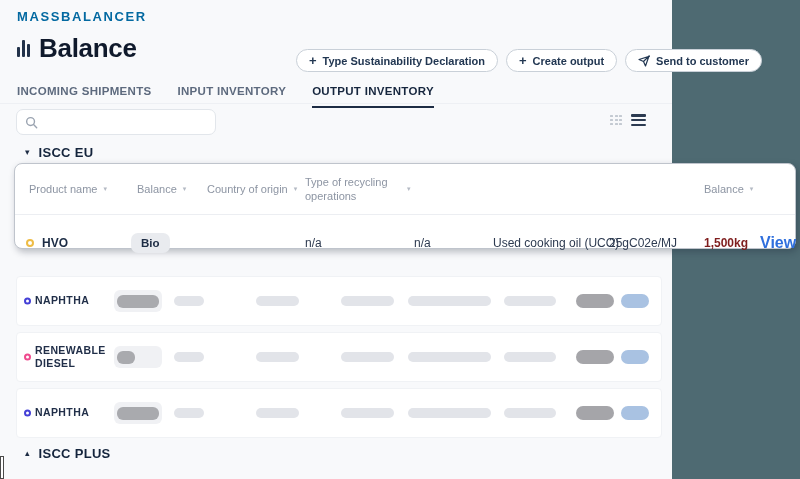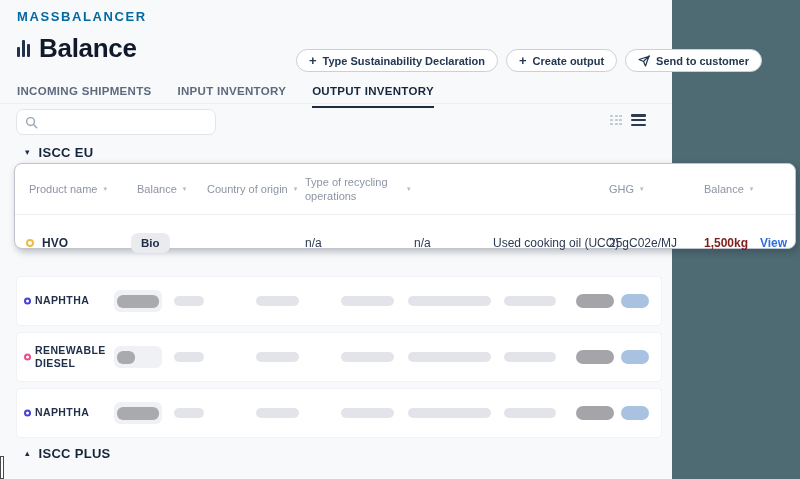--- a/index.html
+++ b/index.html
@@ -50,21 +50,21 @@
                  border:1px solid #bfc4cc; border-radius:8px; box-shadow:2px 3px 7px rgba(20,30,45,0.28); z-index:5; }
   .th { position:absolute; top:0; height:50px; display:flex; align-items:center; gap:6px; font-size:11px; color:#8d95a3; }
   .th .caret { font-size:7px; color:#b4bac4; }
   .th-wrap span.lbl { display:inline-block; width:96px; line-height:1.3; }
   .hdr-divider { position:absolute; left:0; top:50px; width:100%; height:1px; background:#eceef2; }
   .td { position:absolute; top:51px; height:56px; display:flex; align-items:center; font-size:12px; color:#2d3a50; }
   .ring { width:8px; height:8px; border-radius:50%; border:2px solid #eebc45; background:#fff; flex:0 0 auto; }
   .prod-name { font-size:12px; font-weight:700; color:#1b2b44; margin-left:8px; }
   .badge { background:#e9ebef; border-radius:7px; padding:4px 10px; font-size:11.5px; font-weight:600; color:#1d2c44; }
   .bold-val { font-weight:700; color:#7f1d1d; }
-  .view-link { color:#2f6fdd; font-weight:700; font-size:12px; cursor:pointer; }
+  .view-link { color:#2f6fdd; font-weight:700; font-size:16px; cursor:pointer; }
 
   
   .sk-card { position:absolute; left:16px; width:646px; height:50px; background:#fff; border:1px solid #f0f2f5; border-radius:4px; }
   .sk-inner { position:relative; width:100%; height:100%; }
   .sk-ring { position:absolute; left:7px; top:50%; transform:translateY(-50%); width:7px; height:7px; border-radius:50%; border:2px solid #4540d6; background:#fff; }
   .sk-label { position:absolute; left:18px; top:50%; transform:translateY(-50%); font-size:10.5px; font-weight:700; letter-spacing:0.4px; color:#212f49; width:76px; line-height:1.25; }
   .sk-cat { position:absolute; left:97px; top:50%; transform:translateY(-50%); width:48px; height:22px; background:#f0f1f4; border-radius:6px; display:flex; align-items:center; }
   .sk-cat i { display:block; height:13px; background:#a9aaae; border-radius:6px; margin-left:3px; }
   .sk-cat i.wide { width:42px; } .sk-cat i.narrow { width:18px; }
   .sk-pill { position:absolute; top:50%; transform:translateY(-50%); height:10px; background:#e2e4e9; border-radius:5px; }
@@ -156,24 +156,20 @@
         <span class="caret">▾</span>
     </div>
     <div class="th" style="left:192px;">
       <span>Country of origin</span>
         <span class="caret">▾</span>
     </div>
     <div class="th th-wrap" style="left:290px;">
       <span class="lbl">Type of recycling operations</span>
         <span class="caret">▾</span>
     </div>
-    <div class="th" style="left:594px;">
-      <span>GHG</span>
-        <span class="caret">▾</span>
-    </div>
     <div class="th" style="left:689px;">
       <span>Balance</span>
         <span class="caret">▾</span>
     </div>
     <div class="hdr-divider"></div>
 
     <div class="td" style="left:11px;">
       <span class="ring"></span>
       <span class="prod-name">HVO</span>
     </div>

